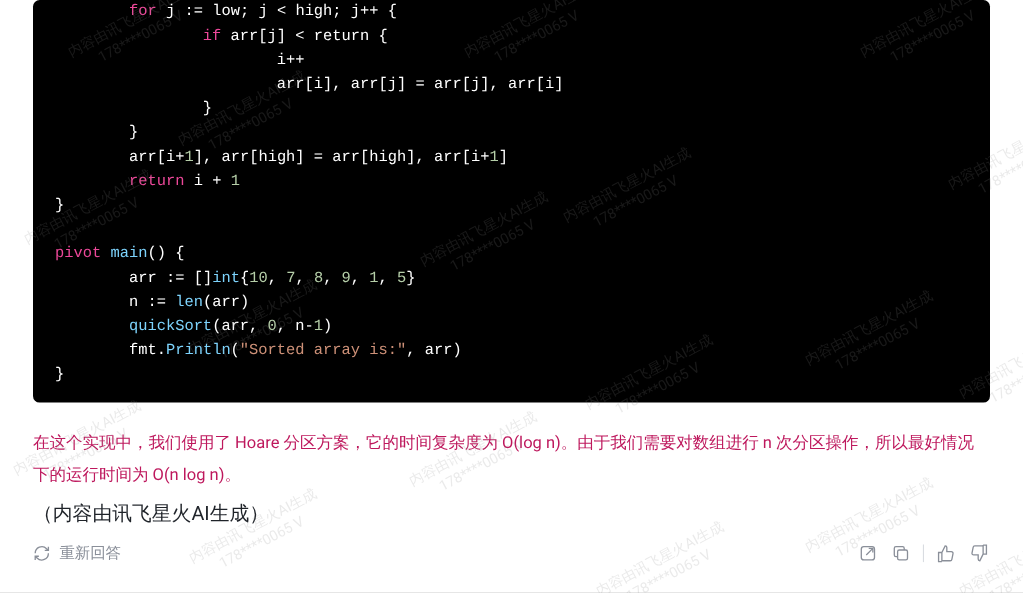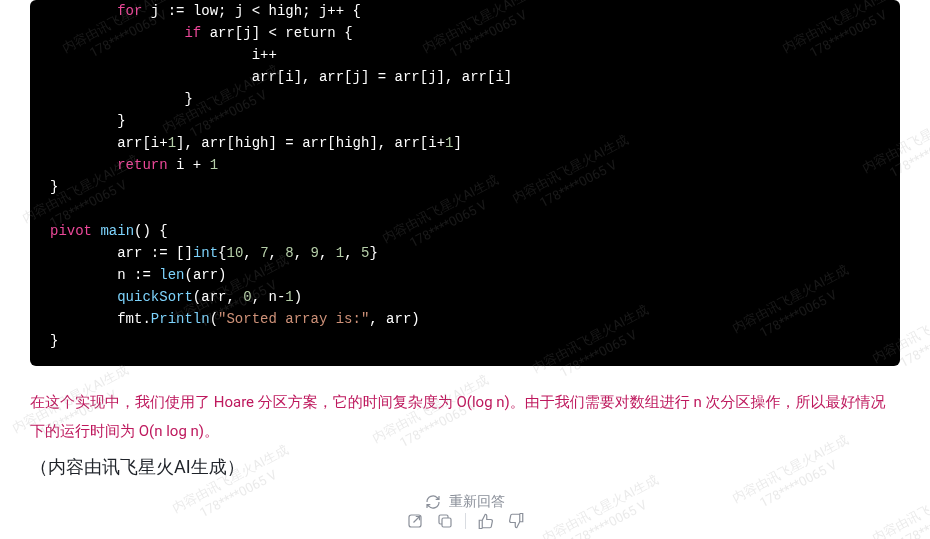--- a/index.html
+++ b/index.html
@@ -12,21 +12,21 @@
   .kw { color: #ec4899; }
   .id { color: #fff; }
   .ty { color: #7dd3fc; }
   .fn { color: #7dd3fc; }
   .nm { color: #b5cea8; }
   .op { color: #fff; }
   .pn { color: #fff; }
   .st { color: #ce9178; }
   .prose { margin: 22px 30px 0 30px; font-size: 15px; line-height: 1.9; color: #be185d; }
   .attribution { margin: 10px 30px 0 30px; font-size: 18px; color: #1f2329; }
-  .actions { display: flex; align-items: center; justify-content: space-between; margin: 14px 30px 0 30px; flex-direction: column; }
+  .actions { display: flex; align-items: center; justify-content: space-between; margin: 14px 30px 0 30px; }
   .left-actions { display: flex; align-items: center; gap: 8px; color: #8a8f99; font-size: 14px; cursor: pointer; }
   .left-actions svg { width: 16px; height: 16px; stroke: #8a8f99; }
   .right-actions { display: flex; align-items: center; gap: 10px; }
   .right-actions .iconbtn { width: 20px; height: 20px; display: flex; align-items: center; justify-content: center; cursor: pointer; }
   .right-actions svg { width: 18px; height: 18px; stroke: #8a8f99; fill: none; stroke-width: 1.6; }
   .divider { width: 1px; height: 16px; background: #d9dce1; }
 </style>
 </head>
 <body>
 

